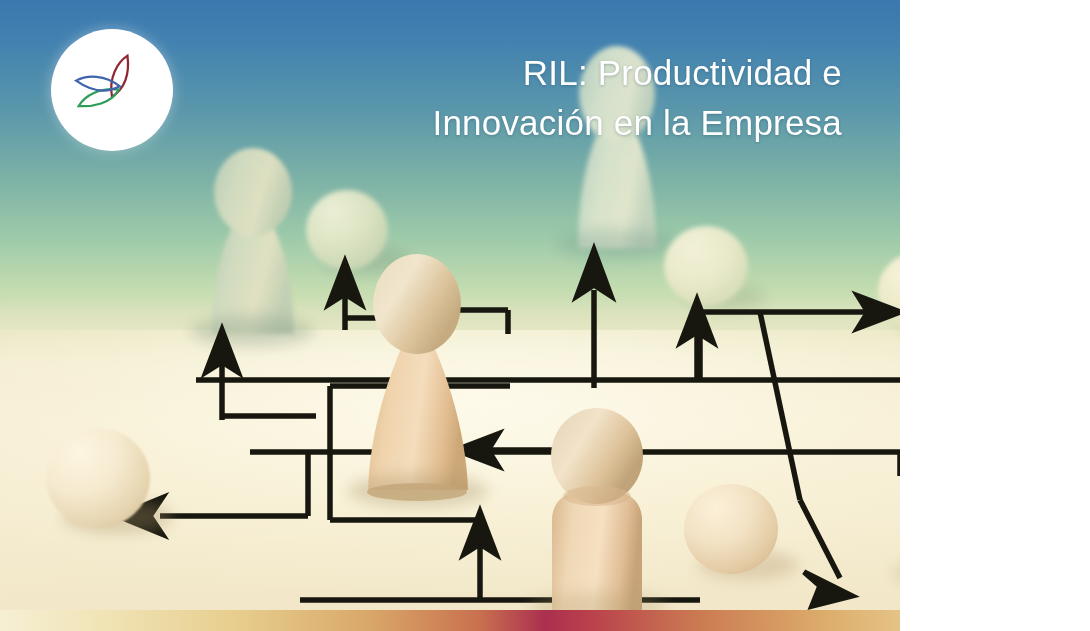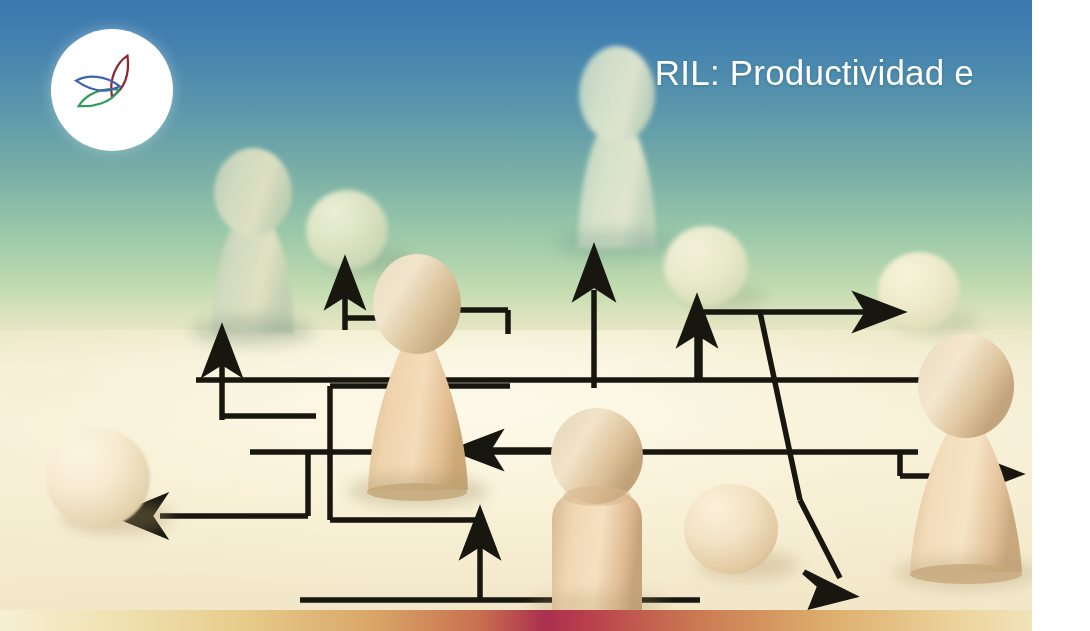--- a/index.html
+++ b/index.html
@@ -6,21 +6,21 @@
     margin: 0;
     padding: 0;
     background: #ffffff;
   }
   body {
     font-family: "Liberation Sans", sans-serif;
   }
 
   #banner {
     position: relative;
-    width: 1032px;
+    width: 900px;
     height: 631px;
     overflow: hidden;
     background: #f5edd5;
   }
 
   
   .photo {
     position: absolute;
     left: 0; top: 0;
     width: 1090px;
@@ -360,18 +360,19 @@
 
         <path d="M58 50 C36 46 18 54 10 66 C26 68 48 66 58 50 Z" stroke="#2f9d5a" transform="rotate(-4 50 50)"></path>
 
         <path d="M42 44 C38 66 48 84 60 92 C62 76 60 56 42 44 Z" stroke="#3f63ad" transform="rotate(118 50 50)"></path>
       </g>
     </svg>
   </div>
 
   <div class="title-block">
     <span class="title-line">RIL: Productividad e</span>
+    <span class="title-line">Innovación en la Empresa</span>
   </div>
   <div class="title-rule"></div>
 
   <div class="bottom-bar"></div>
 
 </div>
 
 </body></html>

